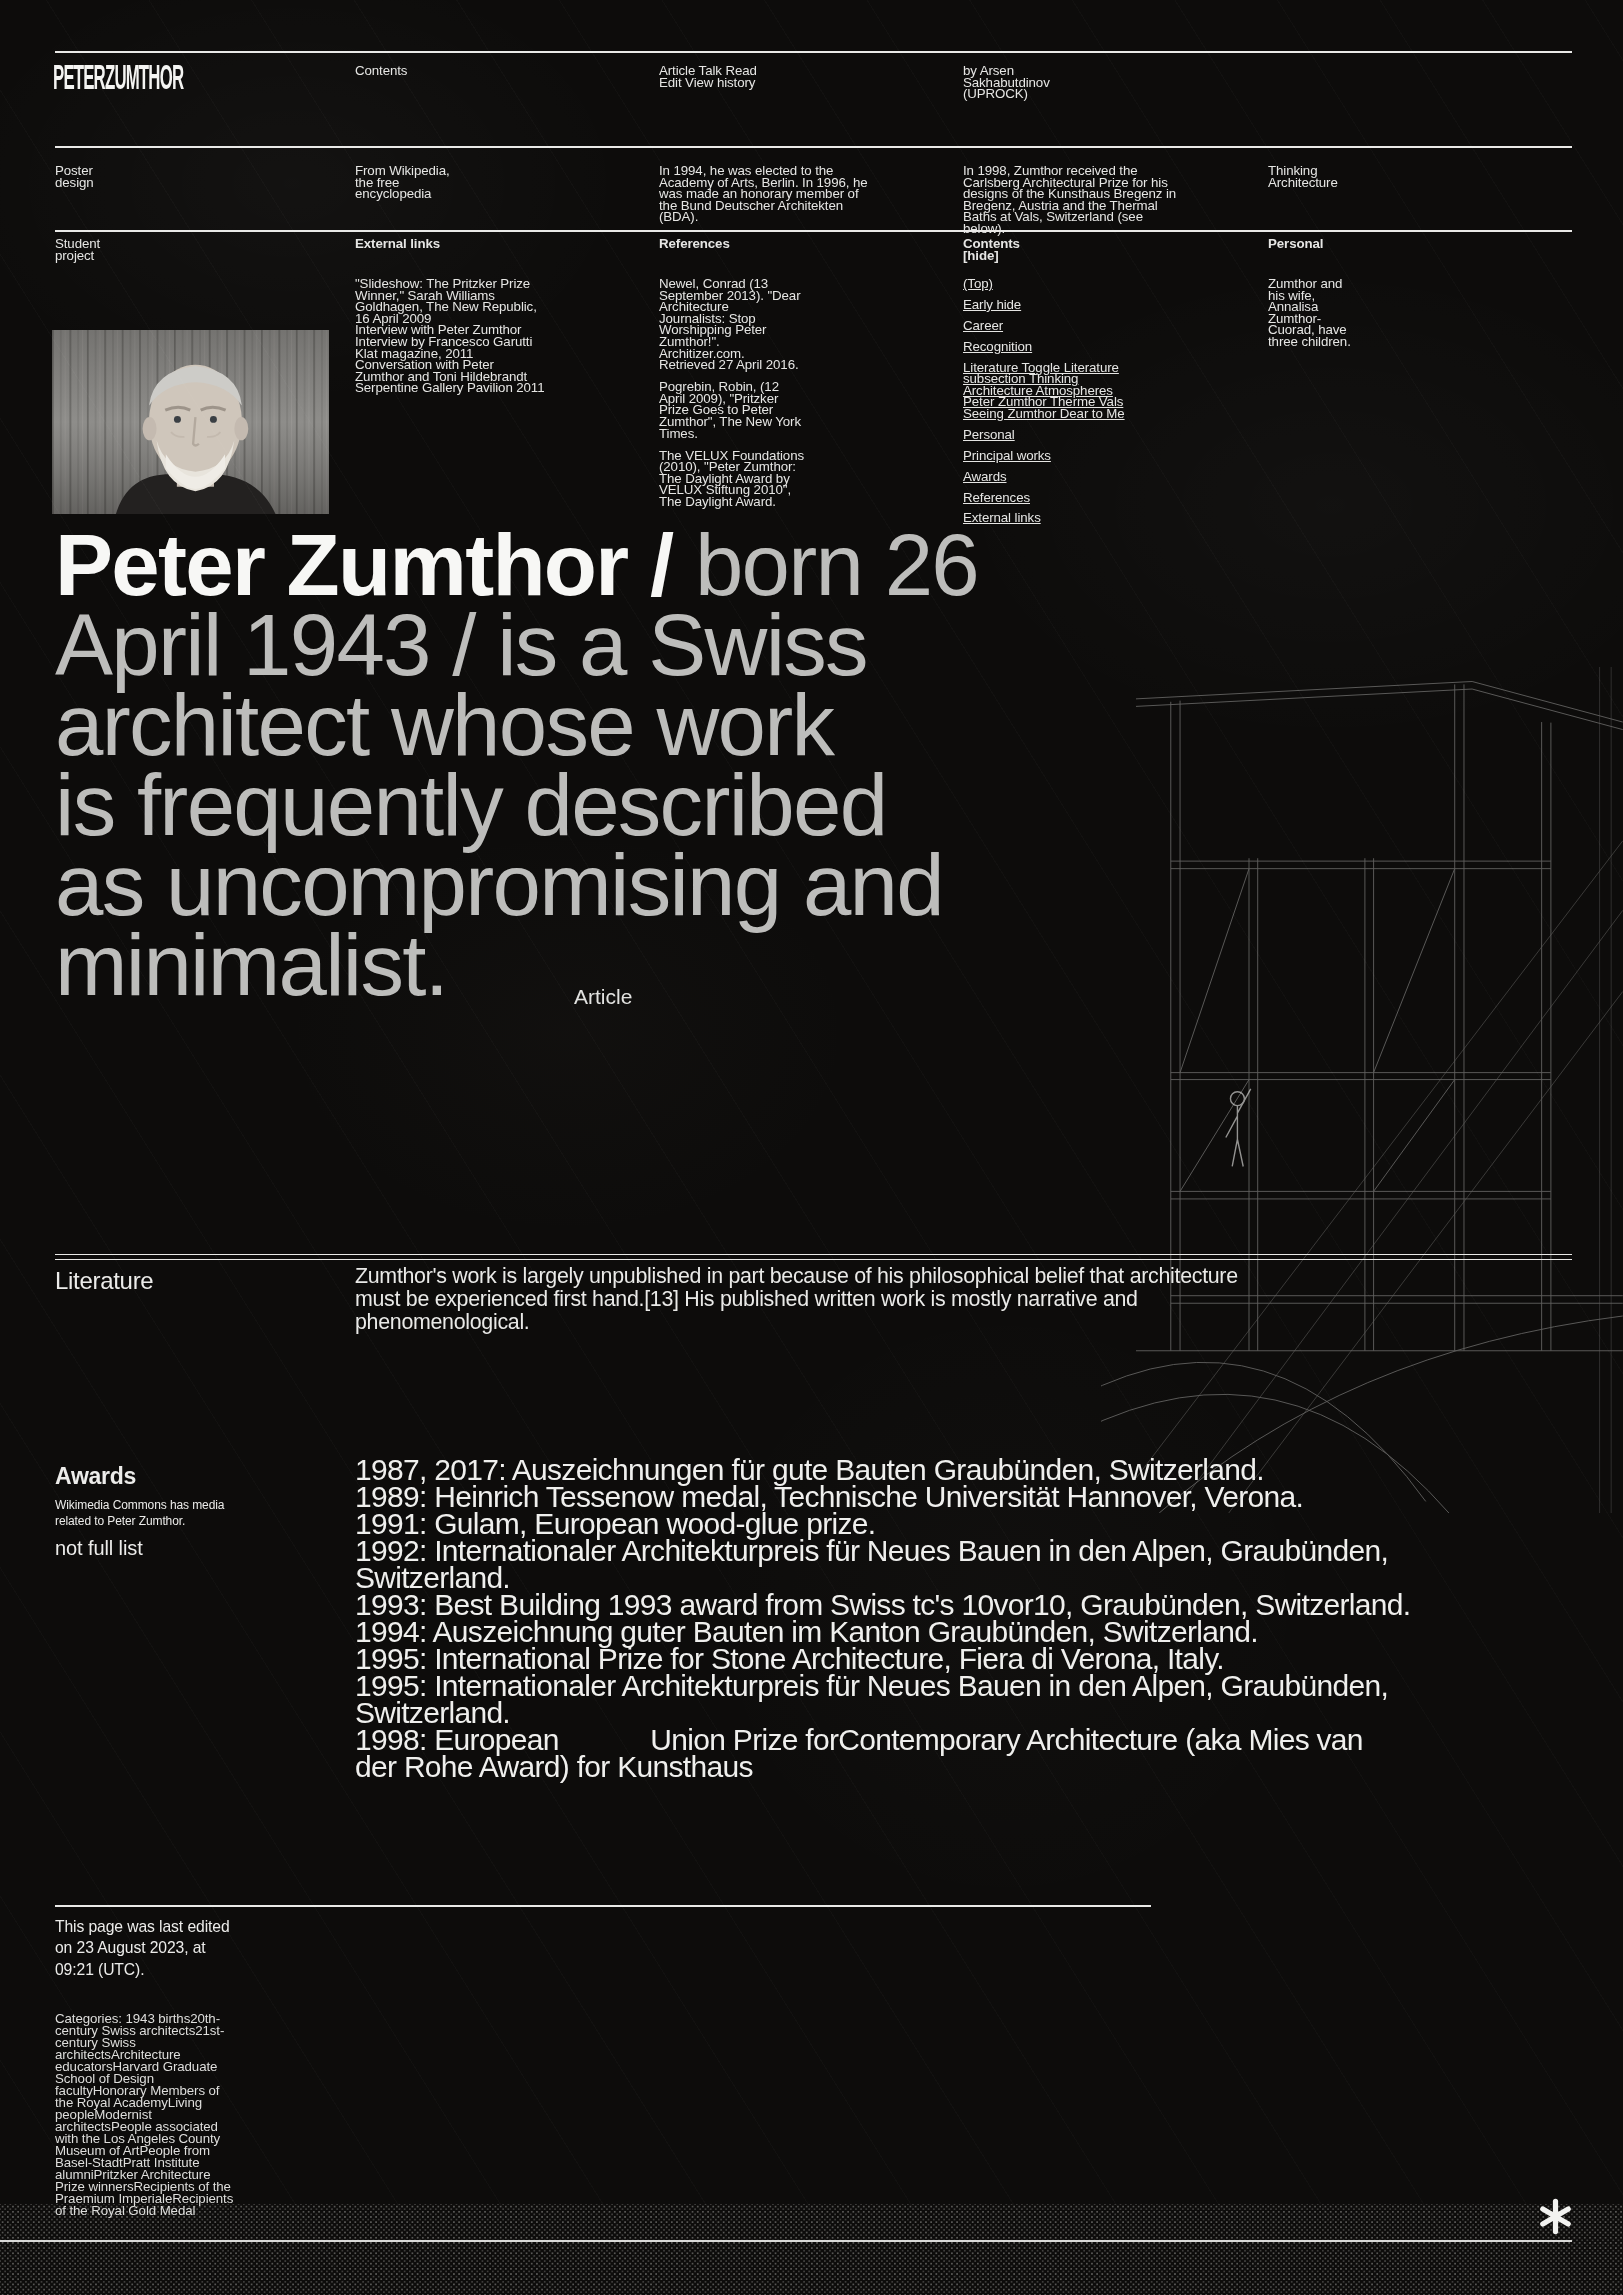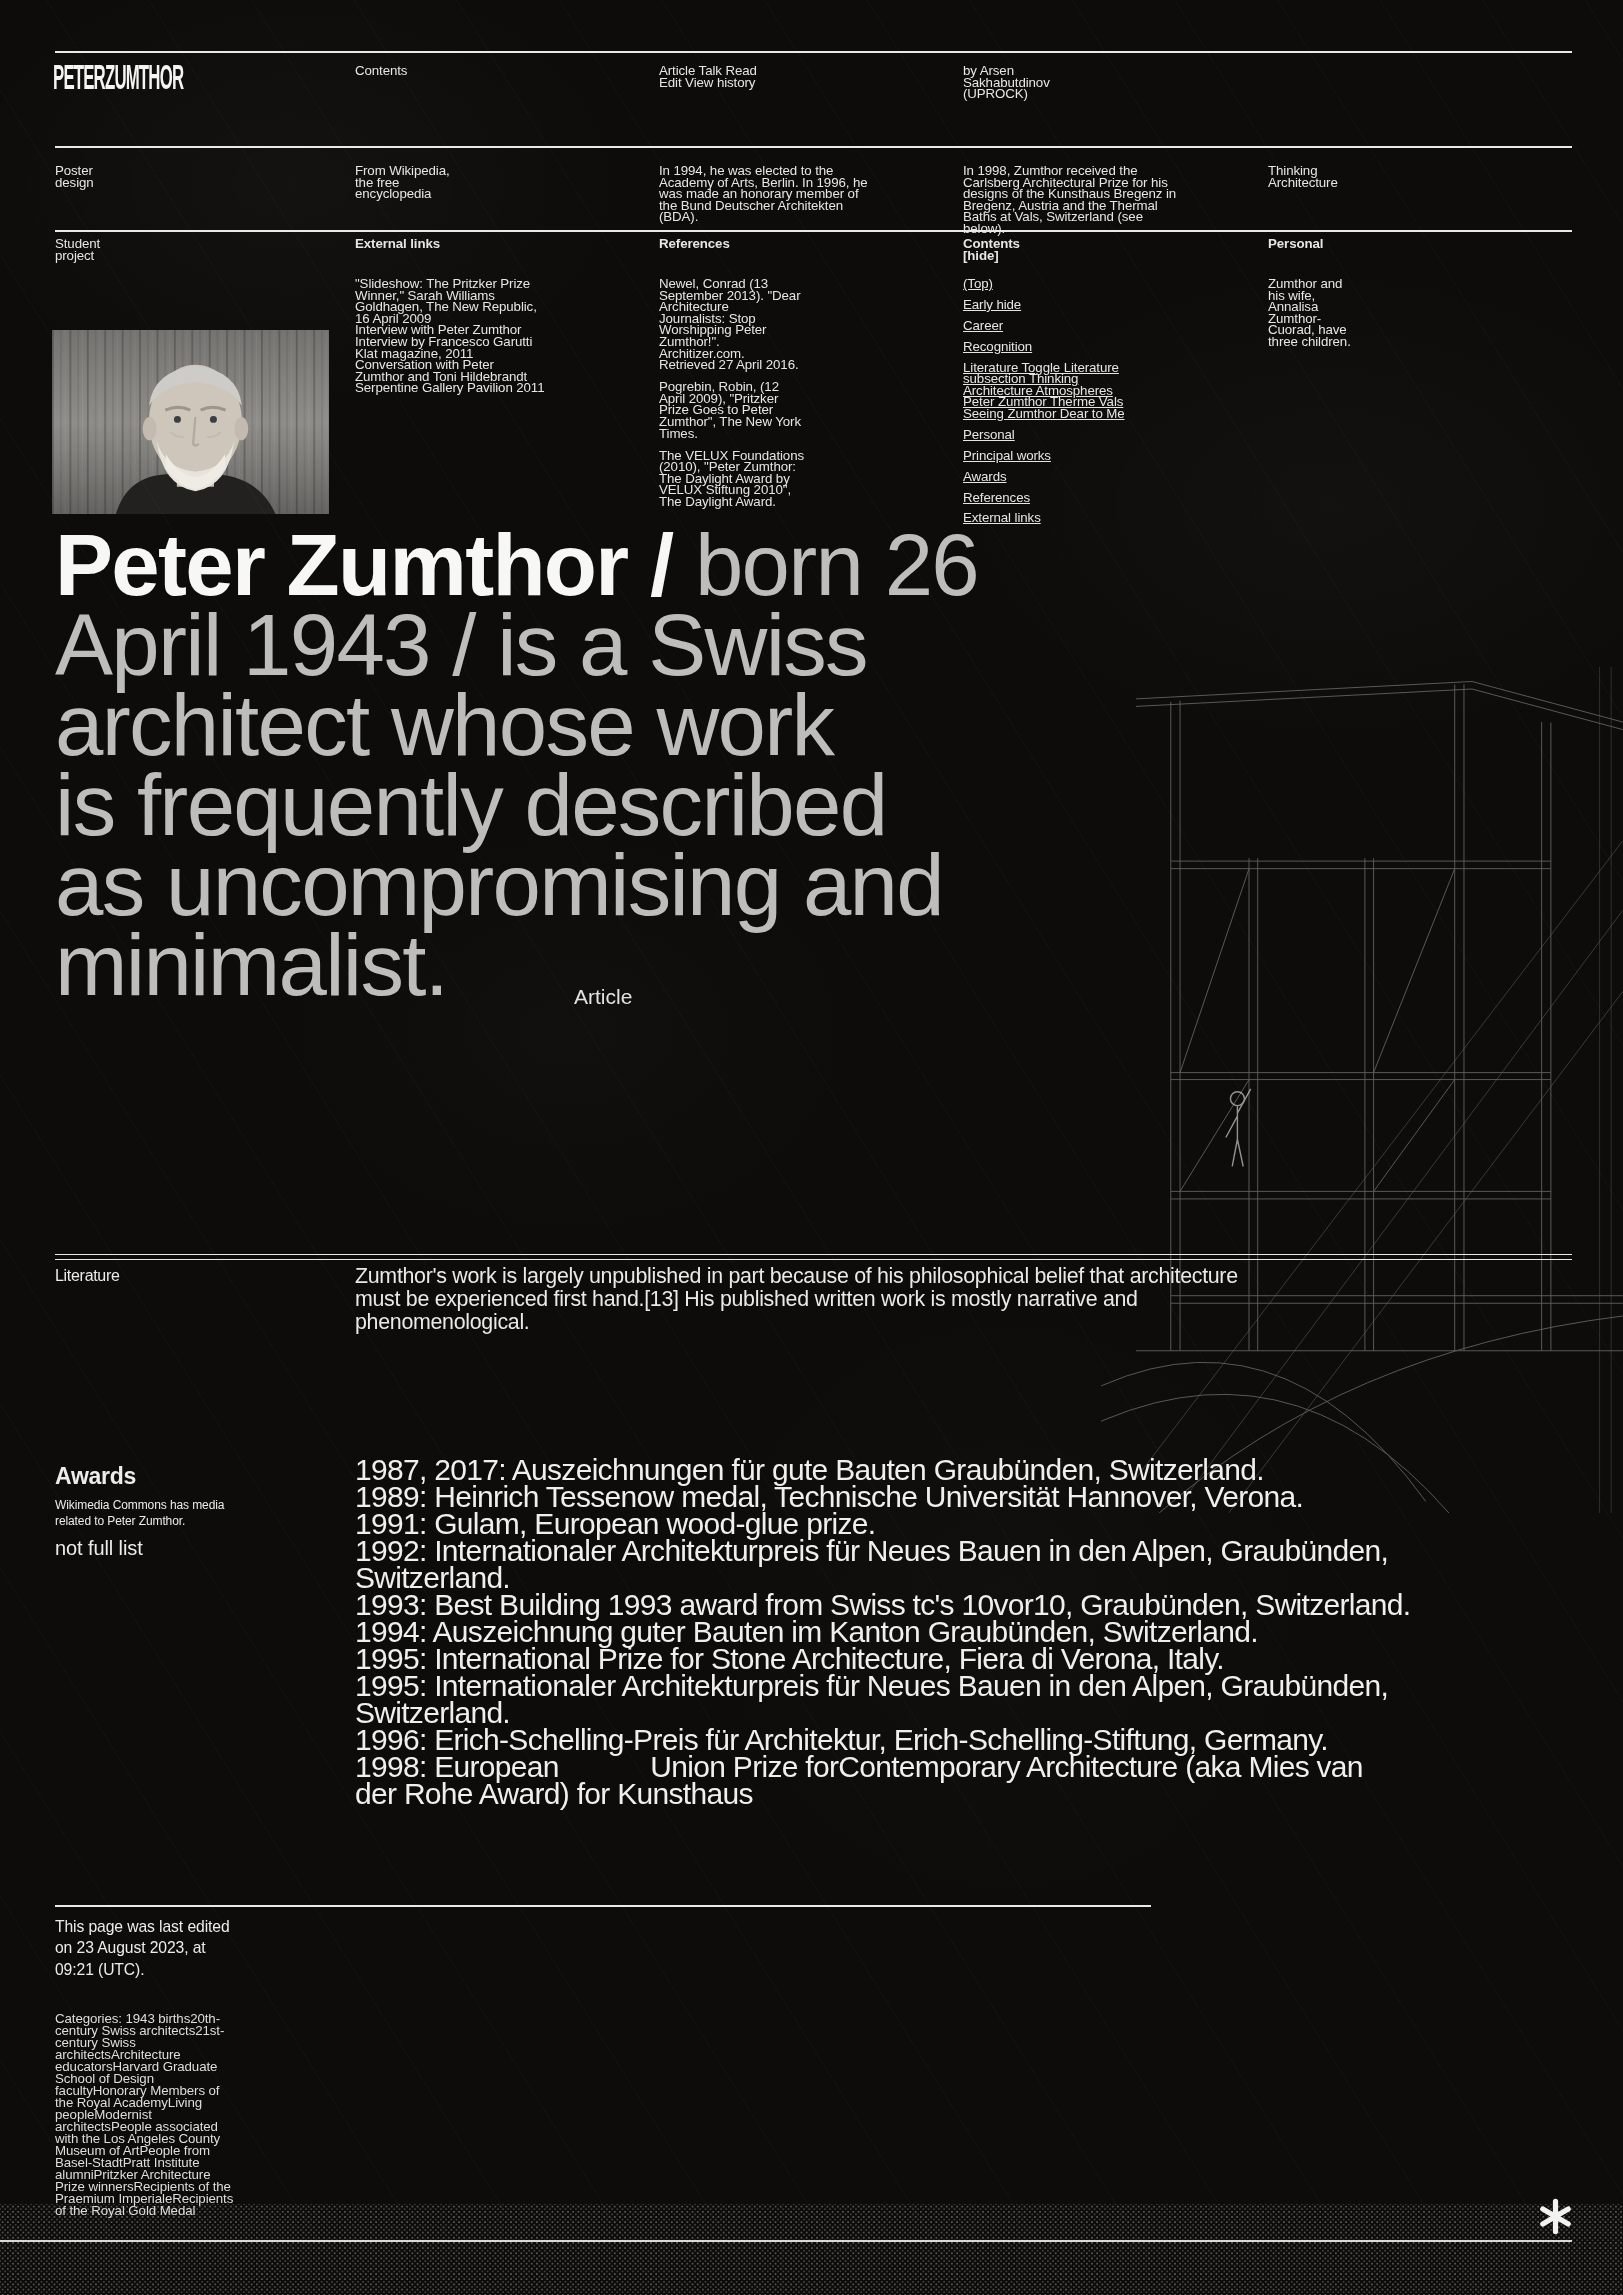--- a/index.html
+++ b/index.html
@@ -36,21 +36,21 @@
   
   .headline{position:absolute;left:55px;top:525px;z-index:2;width:1536px;}
   .hl-line{font-size:87px;line-height:80px;letter-spacing:-1.7px;white-space:nowrap;color:#bdbdbb;}
   .hl-white{color:#f7f7f5;font-weight:600;}
   .article-label{position:absolute;left:574px;top:985px;font-size:21px;color:#e2e2e0;z-index:2;}
   
   .photo{position:absolute;left:52px;top:330px;width:277px;height:184px;z-index:2;}
   
   .wireframe{position:absolute;left:1101px;top:667px;width:522px;height:846px;z-index:1;}
   
-  .lit-label{font-size:16px;letter-spacing:-0.3px;}
+  .lit-label{font-size:24px;letter-spacing:-0.3px;}
   .lit-text{font-size:21.4px;line-height:23px;letter-spacing:-0.3px;color:#e9e9e7;}
   
   .awards-label{font-size:23px;font-weight:700;letter-spacing:-0.3px;}
   .awards-note{font-size:12px;line-height:15.7px;letter-spacing:-0.1px;}
   .awards-note2{font-size:20px;letter-spacing:-0.1px;text-align:center;}
   .awards-list{font-size:30px;line-height:27px;letter-spacing:-0.7px;color:#efefed;}
   .award-item{margin:0;}
   
   .ext-list .list-item{margin:0;}
   .ref-list .list-item{margin:0 0 10.4px 0;}
@@ -270,21 +270,20 @@
     <div class="award-item prew">1987, 2017: Auszeichnungen für gute Bauten Graubünden, Switzerland.</div>
     <div class="award-item prew">1989: Heinrich Tessenow medal, Technische Universität Hannover, Verona.</div>
     <div class="award-item prew">1991: Gulam, European wood-glue prize.</div>
     <div class="award-item prew">1992: Internationaler Architekturpreis für Neues Bauen in den Alpen, Graubünden,
 Switzerland.</div>
     <div class="award-item prew">1993: Best Building 1993 award from Swiss tc's 10vor10, Graubünden, Switzerland.</div>
     <div class="award-item prew">1994: Auszeichnung guter Bauten im Kanton Graubünden, Switzerland.</div>
     <div class="award-item prew">1995: International Prize for Stone Architecture, Fiera di Verona, Italy.</div>
     <div class="award-item prew">1995: Internationaler Architekturpreis für Neues Bauen in den Alpen, Graubünden,
 Switzerland.</div>
-    <div class="award-item prew">1996: Erich-Schelling-Preis für Architektur, Erich-Schelling-Stiftung, Germany.</div>
     <div class="award-item prew">1998: European            Union Prize forContemporary Architecture (aka Mies van
 der Rohe Award) for Kunsthaus</div>
   </div>
 
   <div class="abs footer-edited pre" style="left:55px;top:1916px;">This page was last edited
 on 23 August 2023, at
 09:21 (UTC).</div>
   <div class="abs categories pre" style="left:55px;top:2013px;width:267px;">Categories: 1943 births20th-
 century Swiss architects21st-
 century Swiss

